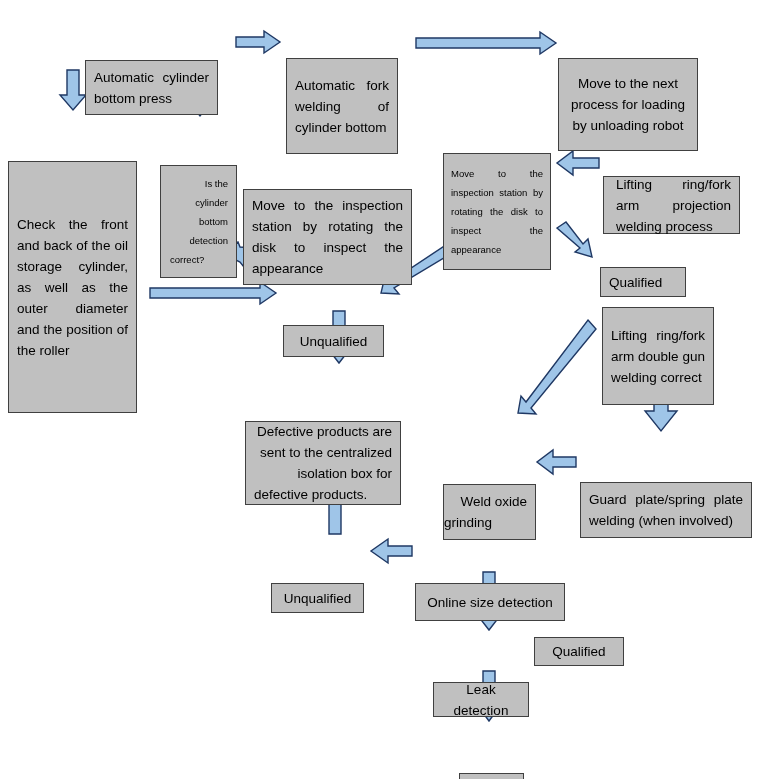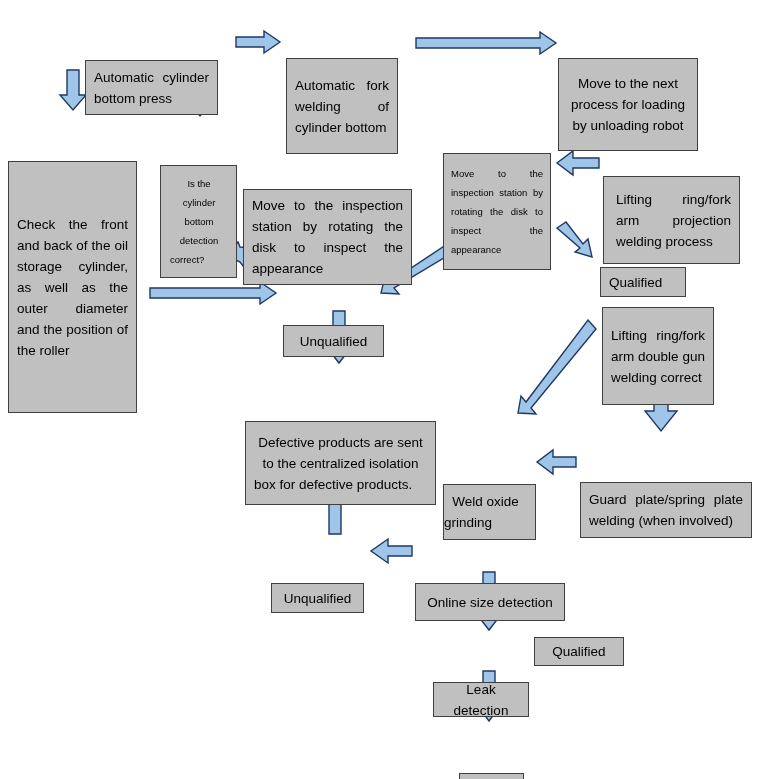--- a/index.html
+++ b/index.html
@@ -33,21 +33,21 @@
     text-align: justify;
     text-align-last: left;
     word-spacing: 0px;
     margin-top: 48px;
   }
   .node .txt {
     display: block;
     width: 100%;
   }
   .node.center .txt { text-align: center; text-align-last: center; }
-  .node.left .txt { text-align: center; text-align-last: left; }
+  .node.left .txt { text-align: right; text-align-last: left; }
   .node.justify .txt { text-align: justify; text-align-last: left; }
   .node.tiny { font-size: 9.5px; line-height: 19px; }
 
   
   #arrows {
     position: absolute;
     left: 0; top: 0;
     width: 766px;
     height: 779px;
     pointer-events: none;
@@ -126,37 +126,37 @@
   </div>
 
   <div class="node justify" style="left:243px; top:141px; width:169px; height:96px;">
     <span class="txt">Move to the inspection station by rotating the disk to inspect the appearance</span>
   </div>
 
   <div class="node justify tiny" style="left:443px; top:105px; width:108px; height:117px; padding:2px 7px;">
     <span class="txt">Move to the inspection station by rotating the disk to inspect the appearance</span>
   </div>
 
-  <div class="node justify" style="left:603px; top:128px; width:137px; height:88px;padding-left:12px;">
+  <div class="node justify" style="left:603px; top:128px; width:137px; height:58px;padding-left:12px;">
     <span class="txt">Lifting ring/fork arm projection welding process</span>
   </div>
 
   <div class="node left" style="left:600px; top:219px; width:86px; height:30px;">
     <span class="txt">Qualified</span>
   </div>
 
   <div class="node center" style="left:283px; top:277px; width:101px; height:32px;">
     <span class="txt">Unqualified</span>
   </div>
 
   <div class="node justify" style="left:602px; top:259px; width:112px; height:98px;">
     <span class="txt">Lifting ring/fork arm double gun welding correct</span>
   </div>
 
-  <div class="node left" style="left:245px; top:373px; width:191px; height:84px; ">
+  <div class="node left" style="left:245px; top:373px; width:156px; height:84px; ">
     <span class="txt">Defective products are sent to the centralized isolation box for defective products.</span>
   </div>
 
   <div class="node left" style="left:443px; top:436px; width:93px; height:56px; padding-left:0;">
     <span class="txt">Weld oxide grinding</span>
   </div>
 
   <div class="node justify" style="left:580px; top:434px; width:172px; height:56px;">
     <span class="txt">Guard plate/spring plate welding (when involved)</span>
   </div>

